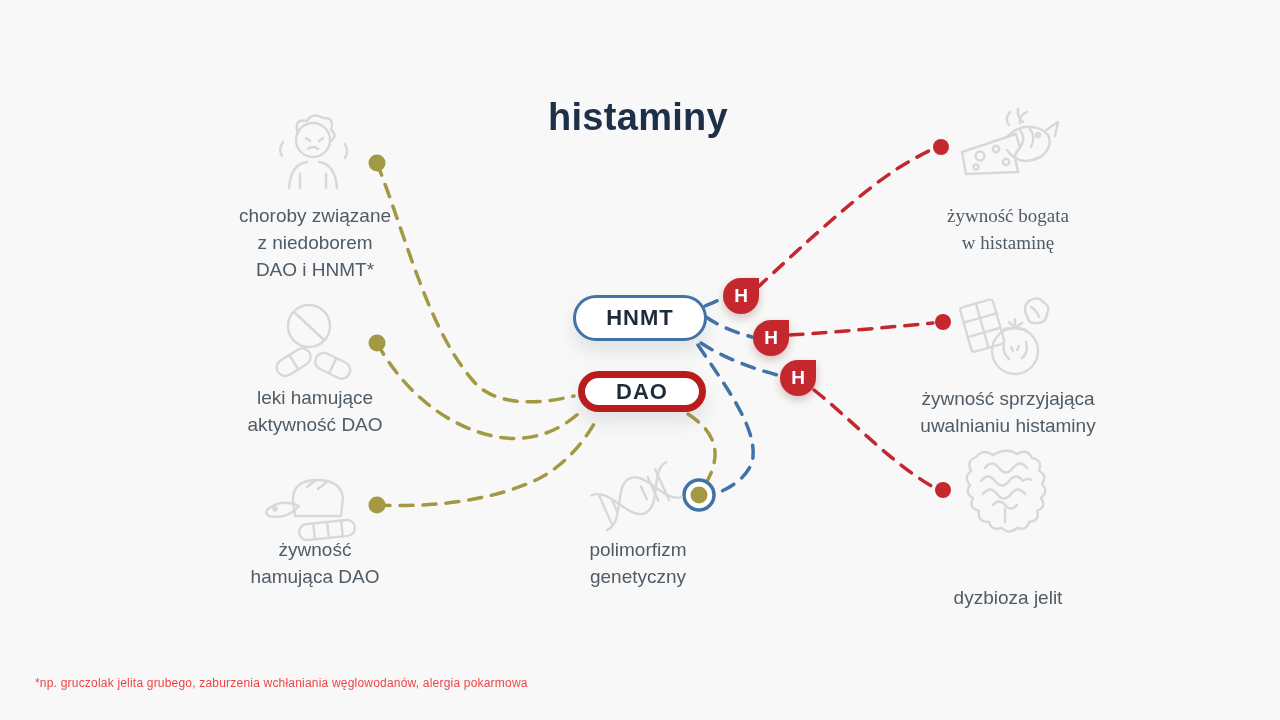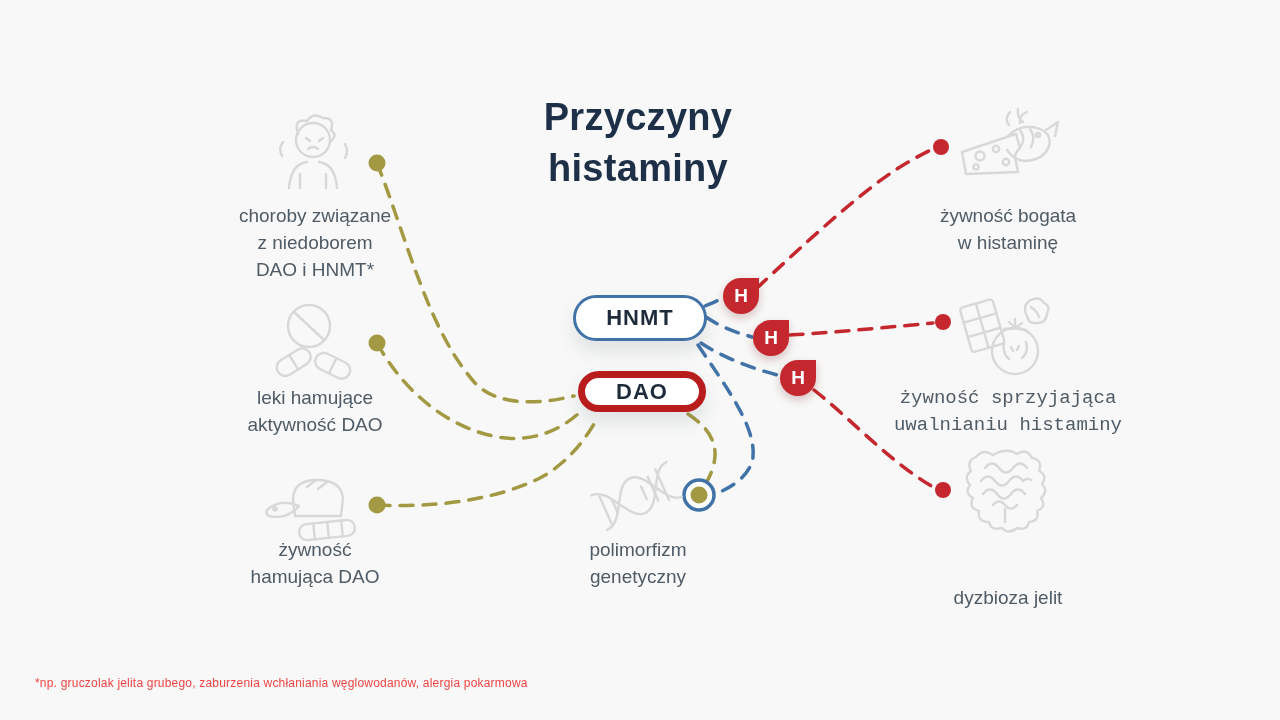--- a/index.html
+++ b/index.html
@@ -39,22 +39,22 @@
   .droplet-2 { left:753px; top:320px; }
   .droplet-3 { left:780px; top:360px; }
 
   .cause-label {
     position:absolute; width:250px; text-align:center;
     font-size:19px; line-height:27px; color:#4f5b66;
   }
   .lbl-left-1   { left:190px; top:202px; }
   .lbl-left-2   { left:190px; top:384px; }
   .lbl-left-3   { left:190px; top:536px; }
-  .lbl-right-1  { left:883px; top:202px; }
-  .lbl-right-2  { left:883px; top:385px;font-family:Liberation Mono, monospace; }
+  .lbl-right-1  { left:883px; top:202px;font-family:Liberation Serif, serif; }
+  .lbl-right-2  { left:883px; top:385px; }
   .lbl-right-3  { left:883px; top:536px;margin-top:48px; }
   .lbl-bottom   { left:513px; top:536px; }
   .cause-label span { display:block; }
 
   .icon { position:absolute; }
   .icon svg { display:block; }
   .icon path, .icon circle, .icon rect, .icon line, .icon ellipse {
     fill:none; stroke:#d7d8d9; stroke-width:2.4;
     stroke-linecap:round; stroke-linejoin:round;
   }
@@ -100,21 +100,20 @@
       <circle cx="377" cy="505" r="8.5" fill="#a39942"></circle>
       <circle cx="941" cy="147" r="8" fill="#c4272e"></circle>
       <circle cx="943" cy="322" r="8" fill="#c4272e"></circle>
       <circle cx="943" cy="490" r="8" fill="#c4272e"></circle>
       <circle cx="699" cy="495" r="15" fill="#ffffff" stroke="#4273a8" stroke-width="3.5"></circle>
       <circle cx="699" cy="495" r="8.5" fill="#a39942"></circle>
     </g>
   </svg>
 
   <h1 class="title">
-    <span style="display:block">Przyczyny</span>
     <span style="display:block">histaminy</span>
   </h1>
 
   <div class="node node-hnmt">
     <span>HNMT</span>
   </div>
   <div class="node node-dao">
     <span>DAO</span>
   </div>
 

